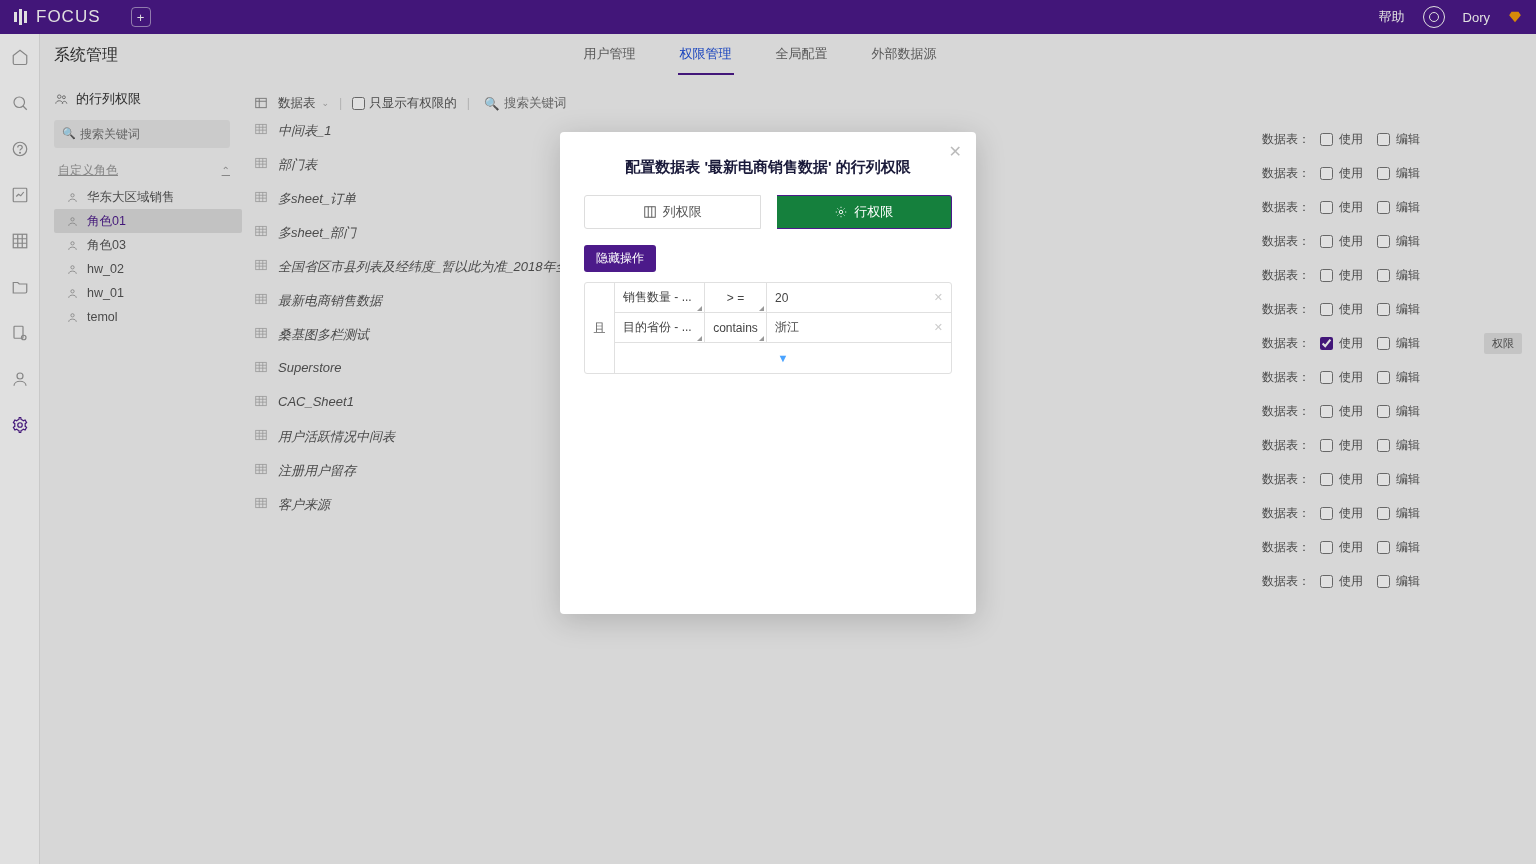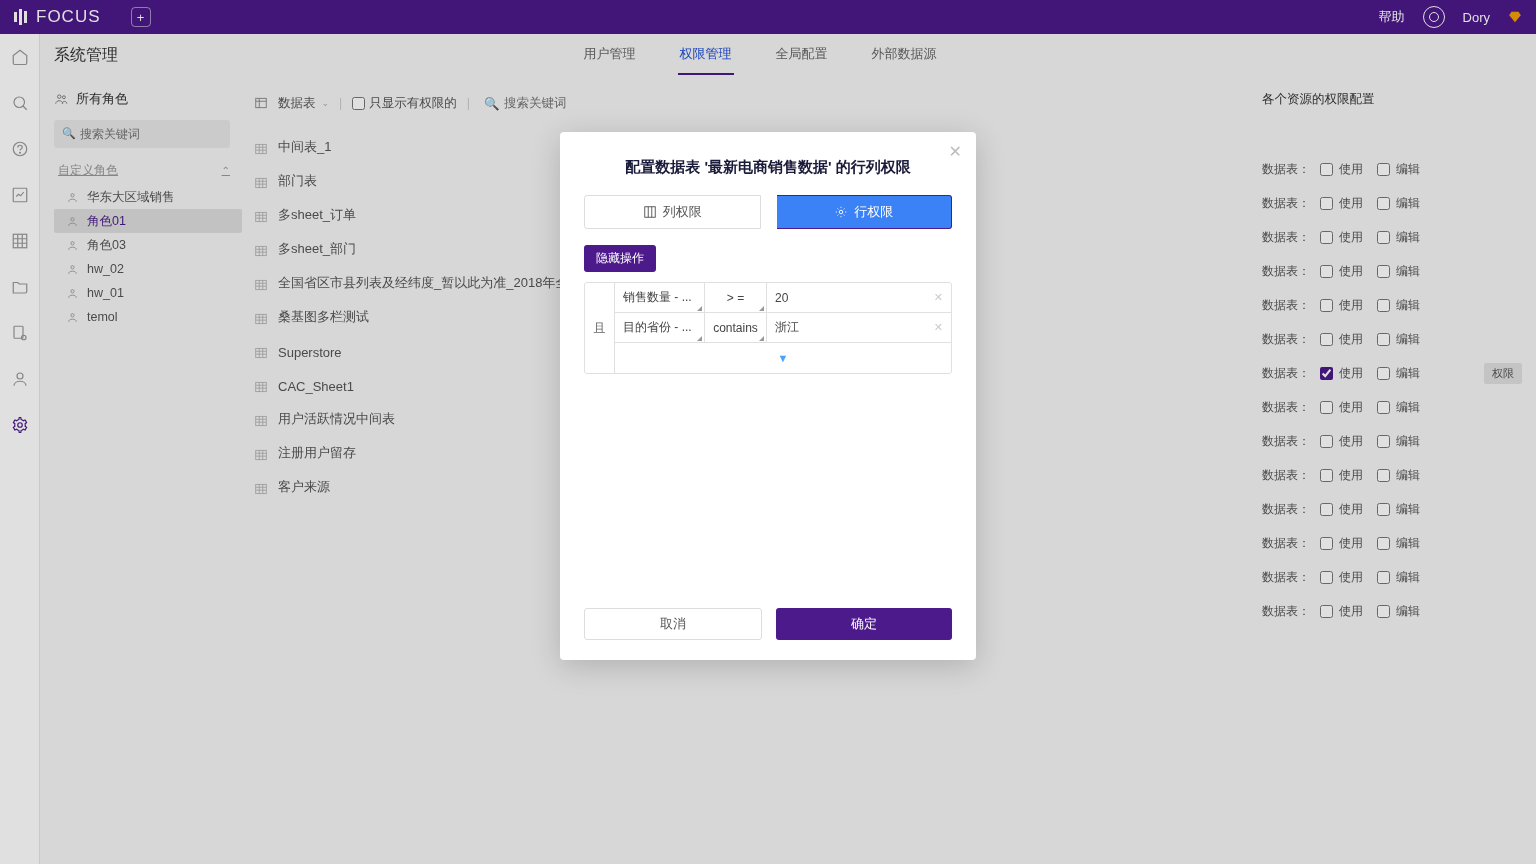--- a/index.html
+++ b/index.html
@@ -45,41 +45,41 @@
 .role-item.sel { background:#ddd; color:#4c1a8a; border-radius:2px; }
 
 
 .tables-col { flex:1; padding-left:12px; }
 .tables-toolbar { display:flex; align-items:center; gap:10px; height:38px; font-size:12.5px; color:#555; }
 .dd { display:flex; align-items:center; gap:6px; cursor:pointer; }
 .sep { color:#ccc; }
 .tbl-search { position:relative; }
 .tbl-search input { width:100px; height:26px; border:none; background:transparent; padding-left:24px; font-size:12.5px; }
 .tbl-search .sicon { position:absolute; left:4px; top:6px; color:#999; }
-.table-row { display:flex; align-items:flex-end; gap:10px; height:34px; font-size:13px; color:#555; }
+.table-row { display:flex; align-items:flex-start; gap:10px; height:34px; font-size:13px; color:#555;font-style:italic; }
 .table-icon { color:#aaa; }
 
 
 .perms-col { width:260px; }
 .perms-head { font-size:12.5px; color:#333; height:30px; display:flex; align-items:center; }
 .perm-row { display:flex; align-items:center; height:34px; font-size:12px; color:#555; gap:6px; }
 .perm-row .lbl { margin-right:4px; }
 .perm-row input[type=checkbox]{ accent-color:#4c1a8a; width:13px; height:13px; }
 .perm-btn { margin-left:auto; background:#e0e0e0; border:none; padding:3px 8px; font-size:11px; color:#555; border-radius:2px; cursor:pointer; }
 
 
 .overlay { position:absolute; inset:0; background:rgba(0,0,0,.12); display:flex; align-items:flex-start; justify-content:center; padding-top:132px; }
 .modal { width:416px; background:#fff; border-radius:4px; padding:18px 24px 20px; position:relative; box-shadow:0 6px 30px rgba(0,0,0,.18); }
 .modal-close { position:absolute; top:10px; right:14px; color:#bbb; font-size:16px; cursor:pointer; }
 .modal-title { text-align:center; font-size:15px; font-weight:600; color:#1a1a3a; margin:8px 0 18px; }
 .modal-tabs { display:flex; gap:16px; margin-bottom:16px; }
 .mtab { flex:1; height:34px; display:flex; align-items:center; justify-content:center; gap:6px; font-size:13px; border:1px solid #ddd; cursor:pointer; color:#555; }
 .mtab:first-child{border-radius:3px 0 0 3px}
 .mtab:last-child{border-radius:0 3px 3px 0; border-left:none}
-.mtab.active { background:#3b82f6; color:#fff; border-color:#4c1a8a; }
+.mtab.active { background:#15803d; color:#fff; border-color:#4c1a8a; }
 .hide-op { background:#4c1a8a; color:#fff; border:none; padding:5px 12px; font-size:12px; border-radius:3px; cursor:pointer; margin-bottom:10px; }
 .cond-wrap { display:flex; border:1px solid #e0e0e0; border-radius:3px; }
 .cond-left { width:30px; display:flex; align-items:center; justify-content:center; font-size:12px; color:#666; border-right:1px solid #e0e0e0; }
 .cond-rows { flex:1; }
 .cond-row { display:flex; height:30px; border-bottom:1px solid #e0e0e0; font-size:12px;text-align:right; }
 .cond-row:last-child{border-bottom:none}
 .cond-cell { border-right:1px solid #e0e0e0; display:flex; align-items:center; padding:0 8px; position:relative; color:#444; }
 .cond-cell:last-child{border-right:none}
 .c1{width:90px} .c2{width:62px; justify-content:center;} .c3{flex:1}
 .tri { position:absolute; right:2px; bottom:1px; width:0; height:0; border-left:5px solid transparent; border-bottom:5px solid #999; }
@@ -185,21 +185,21 @@
     </div>
 
     <div class="content">
       <div class="roles">
         <div class="roles-head">
           <svg width="14" height="14" viewBox="0 0 24 24" fill="none" stroke="#777" stroke-width="1.6">
               <circle cx="9" cy="8" r="3"></circle>
               <circle cx="17" cy="9" r="2.5"></circle>
               <path d="M3 20c0-3 3-5 6-5s6 2 6 5M14 20c0-2 2-4 4-4s4 2 4 4"></path>
             </svg>
-          <span>所有角色</span>
+          <span>的行列权限</span>
         </div>
         <div class="roles-search-wrap">
           <span class="sicon">🔍</span>
           <input class="roles-search" placeholder="搜索关键词" style="">
         </div>
         <div class="roles-group">
           <span>自定义角色</span>
           <span style="font-size:10px">⌃</span>
         </div>
         <div id="role-list">
@@ -303,20 +303,27 @@
                 <rect x="3" y="4" width="18" height="16"></rect>
                 <path d="M3 9h18M3 14h18M9 4v16M15 4v16"></path>
               </svg>
               <span>全国省区市县列表及经纬度_暂以此为准_2018年全国省</span>
             </div>
             <div class="table-row">
               <svg class="table-icon" width="14" height="14" viewBox="0 0 24 24" fill="none" stroke="currentColor" stroke-width="1.3">
                 <rect x="3" y="4" width="18" height="16"></rect>
                 <path d="M3 9h18M3 14h18M9 4v16M15 4v16"></path>
               </svg>
+              <span>最新电商销售数据</span>
+            </div>
+            <div class="table-row">
+              <svg class="table-icon" width="14" height="14" viewBox="0 0 24 24" fill="none" stroke="currentColor" stroke-width="1.3">
+                <rect x="3" y="4" width="18" height="16"></rect>
+                <path d="M3 9h18M3 14h18M9 4v16M15 4v16"></path>
+              </svg>
               <span>桑基图多栏测试</span>
             </div>
             <div class="table-row">
               <svg class="table-icon" width="14" height="14" viewBox="0 0 24 24" fill="none" stroke="currentColor" stroke-width="1.3">
                 <rect x="3" y="4" width="18" height="16"></rect>
                 <path d="M3 9h18M3 14h18M9 4v16M15 4v16"></path>
               </svg>
               <span>Superstore</span>
             </div>
             <div class="table-row">
@@ -344,21 +351,20 @@
               <svg class="table-icon" width="14" height="14" viewBox="0 0 24 24" fill="none" stroke="currentColor" stroke-width="1.3">
                 <rect x="3" y="4" width="18" height="16"></rect>
                 <path d="M3 9h18M3 14h18M9 4v16M15 4v16"></path>
               </svg>
               <span>客户来源</span>
             </div>
           </div>
       </div>
 
       <div class="perms-col">
-        <div class="perms-head">各个资源的权限配置</div>
         <div style="height:38px"></div>
         <div id="perm-list">
             <div class="perm-row">
               <span class="lbl">数据表：</span>
               <input type="checkbox" style="">
               <span>使用</span>
               <input type="checkbox" style="margin-left: 8px;">
               <span>编辑</span>
             </div>
             <div class="perm-row">
@@ -492,18 +498,14 @@
             <div class="cond-cell c1">目的省份 - ...<span class="tri"></span></div>
             <div class="cond-cell c2">contains<span class="tri"></span></div>
             <div class="cond-cell c3">浙江<span class="cx">✕</span></div>
           </div>
           <div class="cond-row">
             <div class="add-row" style="flex:1">▼</div>
           </div>
         </div>
     </div>
     <div class="modal-spacer"></div>
-    <div class="modal-foot">
-      <button class="mbtn cancel">取消</button>
-      <button class="mbtn ok">确定</button>
-    </div>
   </div>
 </div>
 
 </body></html>

